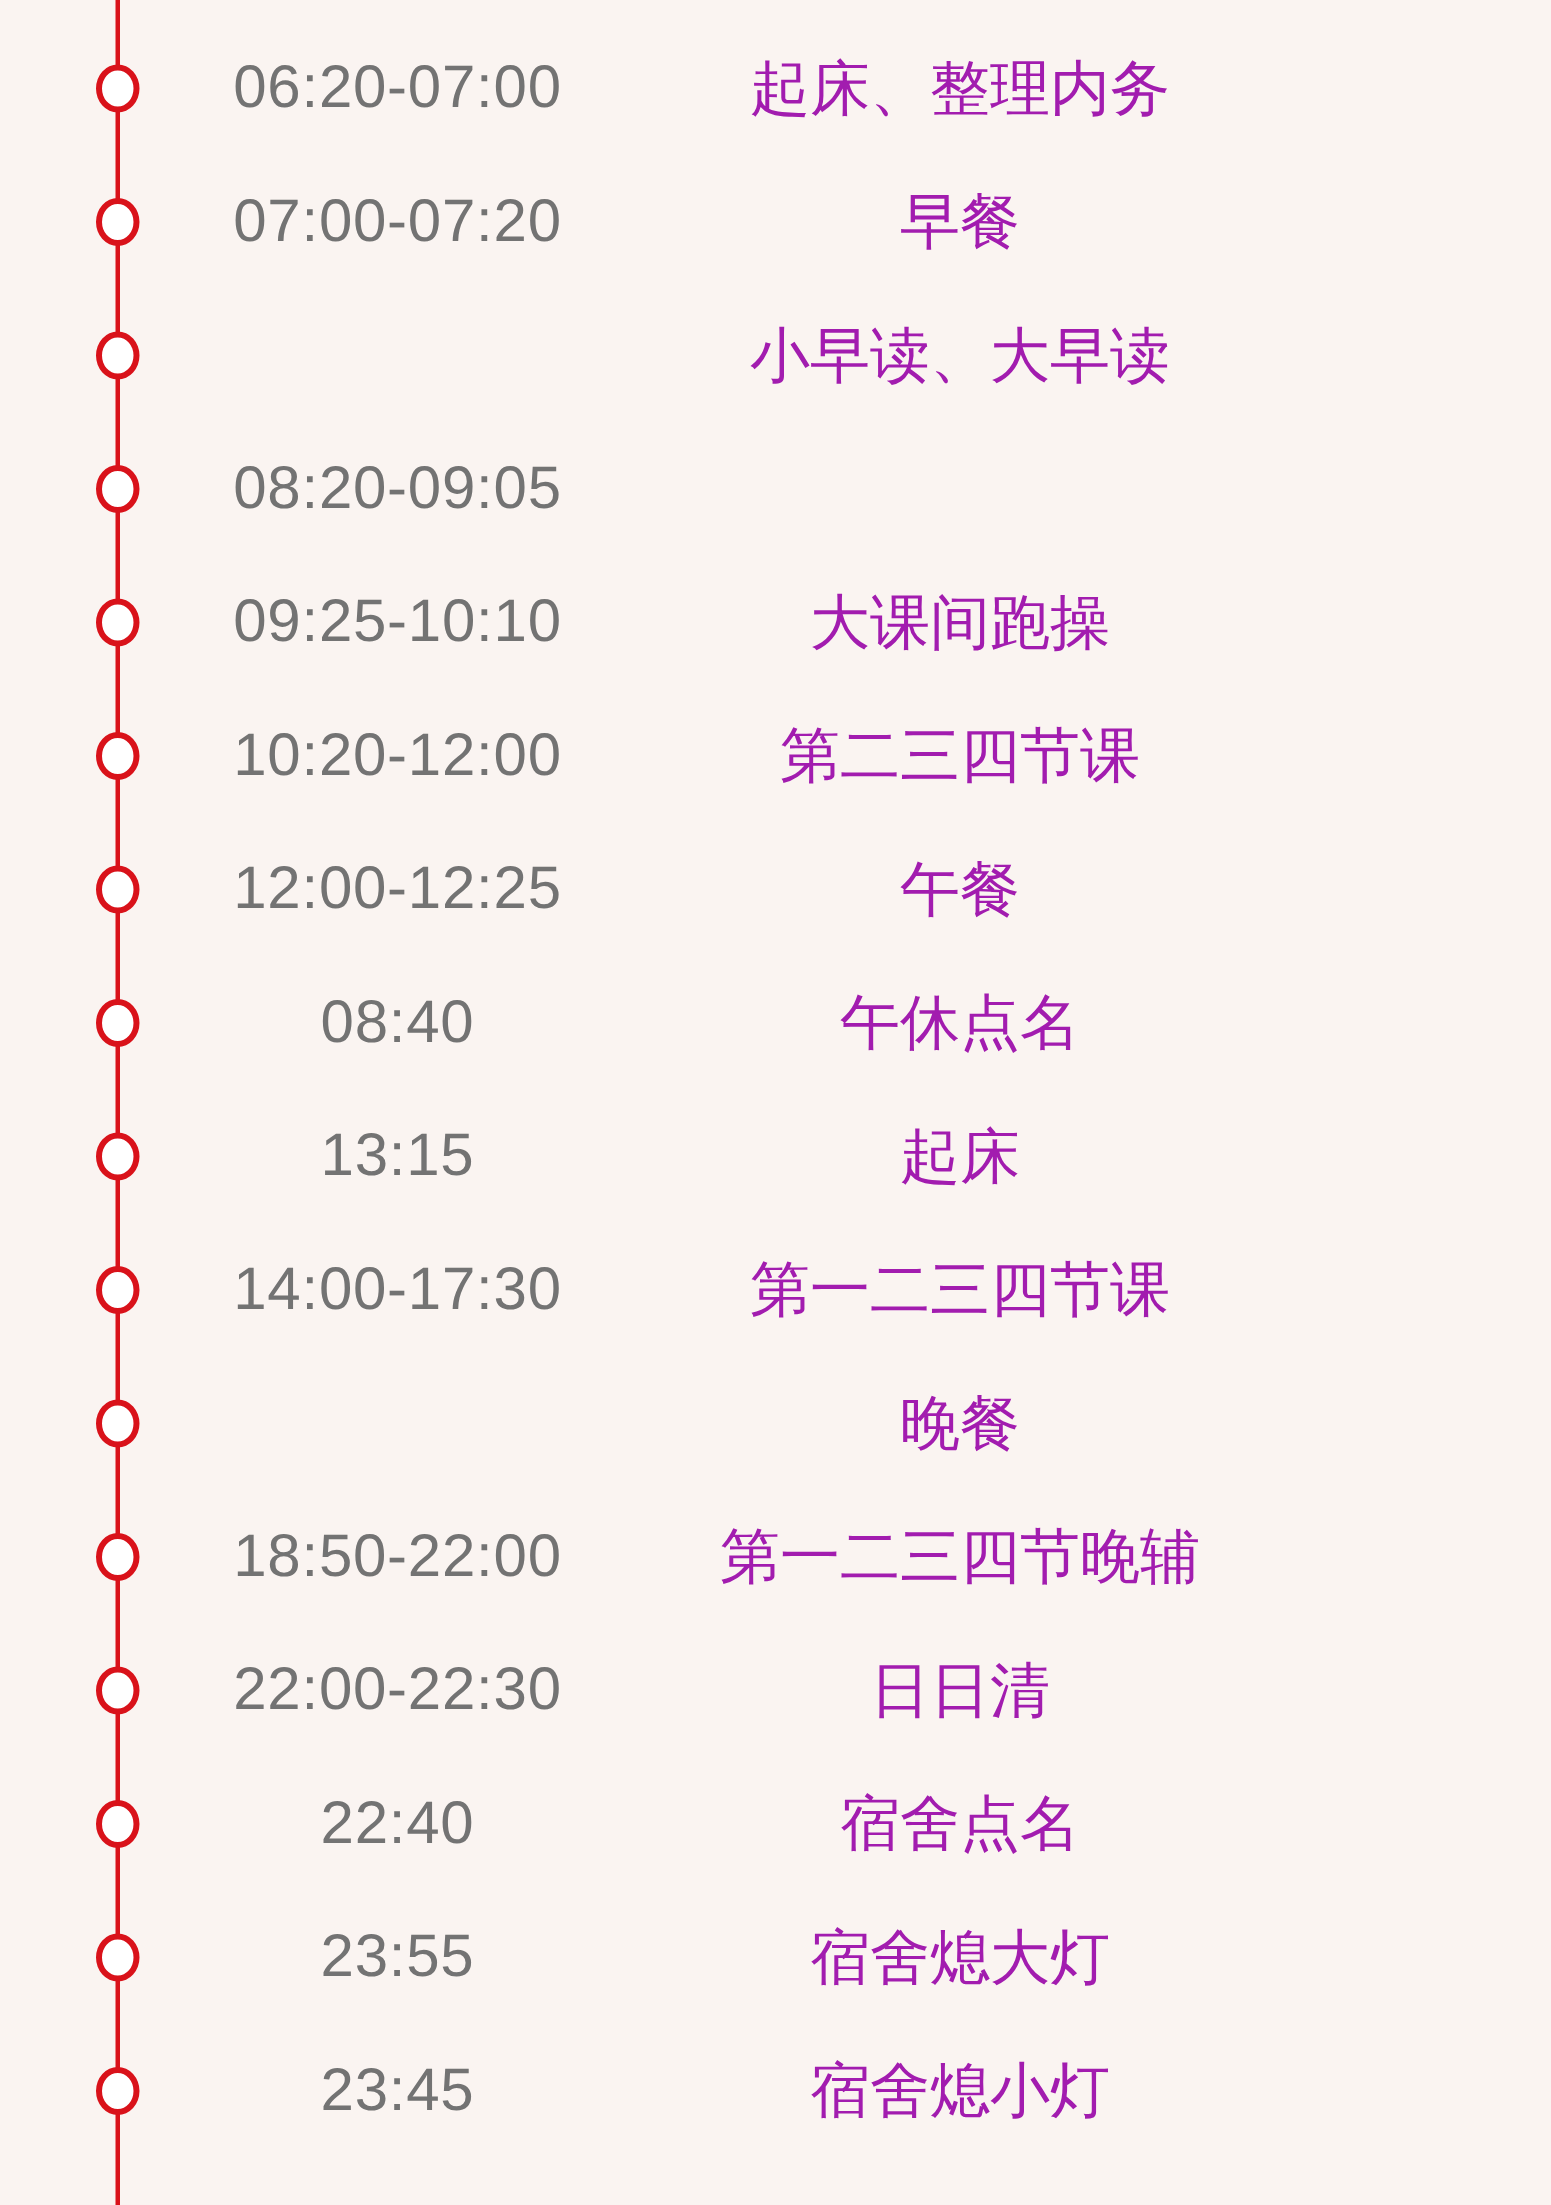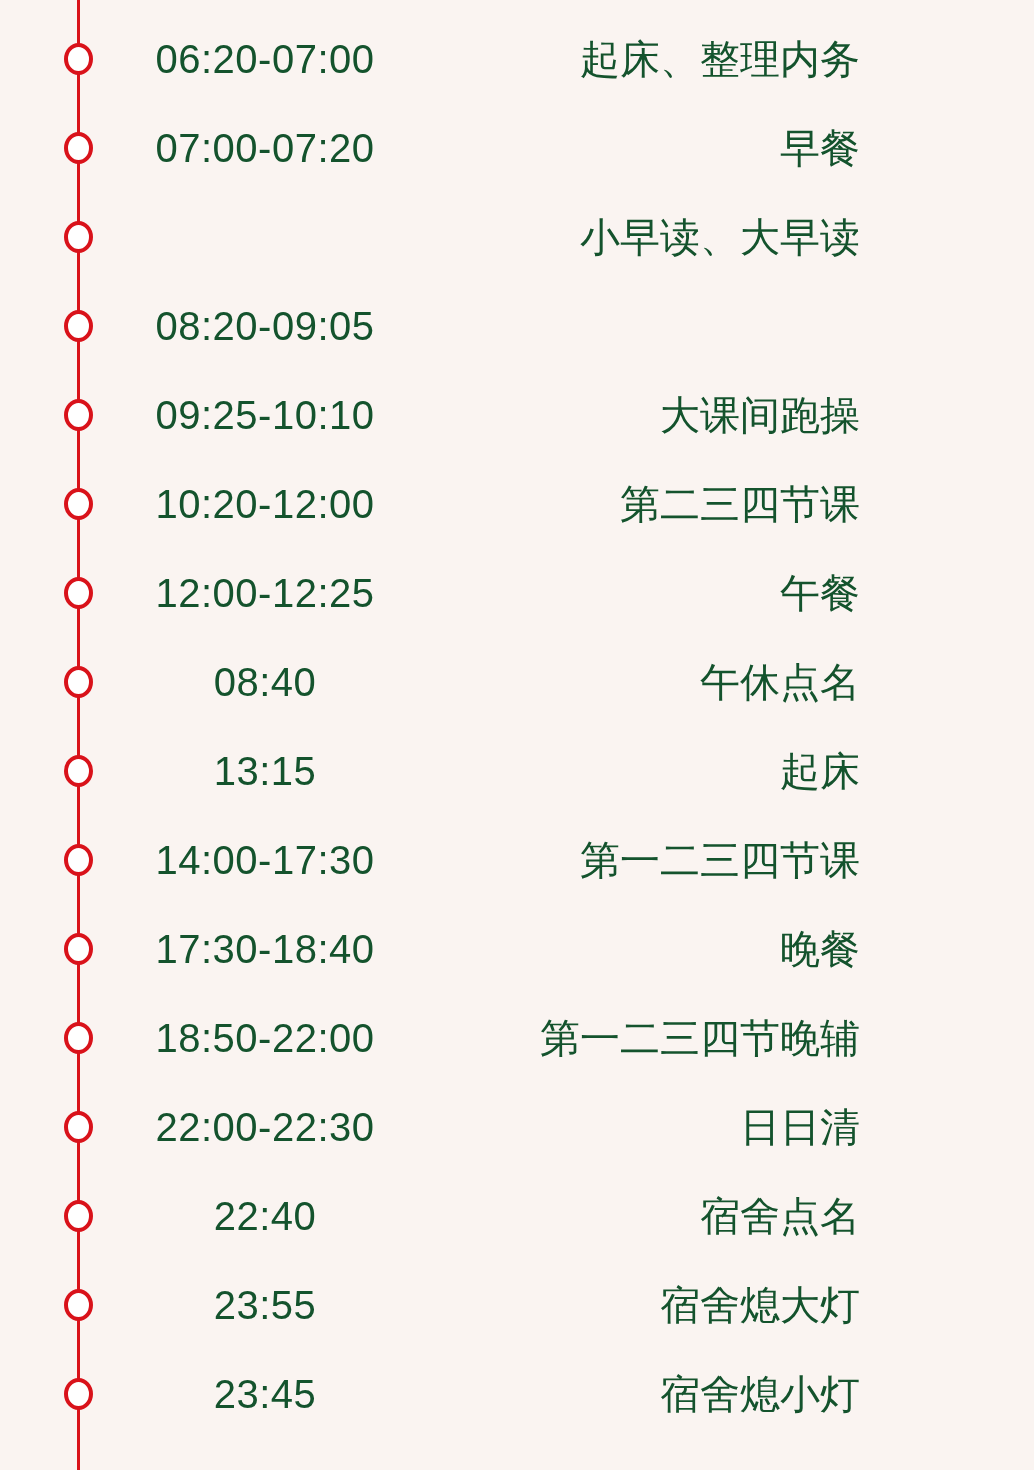--- a/index.html
+++ b/index.html
@@ -51,32 +51,32 @@
   }
   .time {
     position: absolute;
     left: 110px;
     width: 310px;
     top: 50%;
     transform: translateY(-50%);
     text-align: center;
     font-size: 40px;
     letter-spacing: 0.5px;
-    color: #14532d;
+    color: #737373;
     white-space: nowrap;
   }
   .activity {
     position: absolute;
     left: 420px;
     width: 440px;
     top: 50%;
     transform: translateY(-50%);
-    text-align: right;
+    text-align: center;
     font-size: 40px;
-    color: #14532d;
+    color: #a21caf;
     white-space: nowrap;
   }
 </style>
 </head>
 <body style="--bg: #faf4f1; --accent: #d9121a; --node-fill: #ffffff; color: rgb(30, 28, 28);">
 
 <div class="timeline">
   <div class="timeline-line"></div>
   <div class="rows">
   <div class="row">
@@ -132,21 +132,20 @@
   </div>
 
   <div class="row">
     <span class="marker"></span>
     <span class="time">14:00-17:30</span>
     <span class="activity">第一二三四节课</span>
   </div>
 
   <div class="row">
     <span class="marker"></span>
-    <span class="time">17:30-18:40</span>
     <span class="activity">晚餐</span>
   </div>
 
   <div class="row">
     <span class="marker"></span>
     <span class="time">18:50-22:00</span>
     <span class="activity">第一二三四节晚辅</span>
   </div>
 
   <div class="row">

